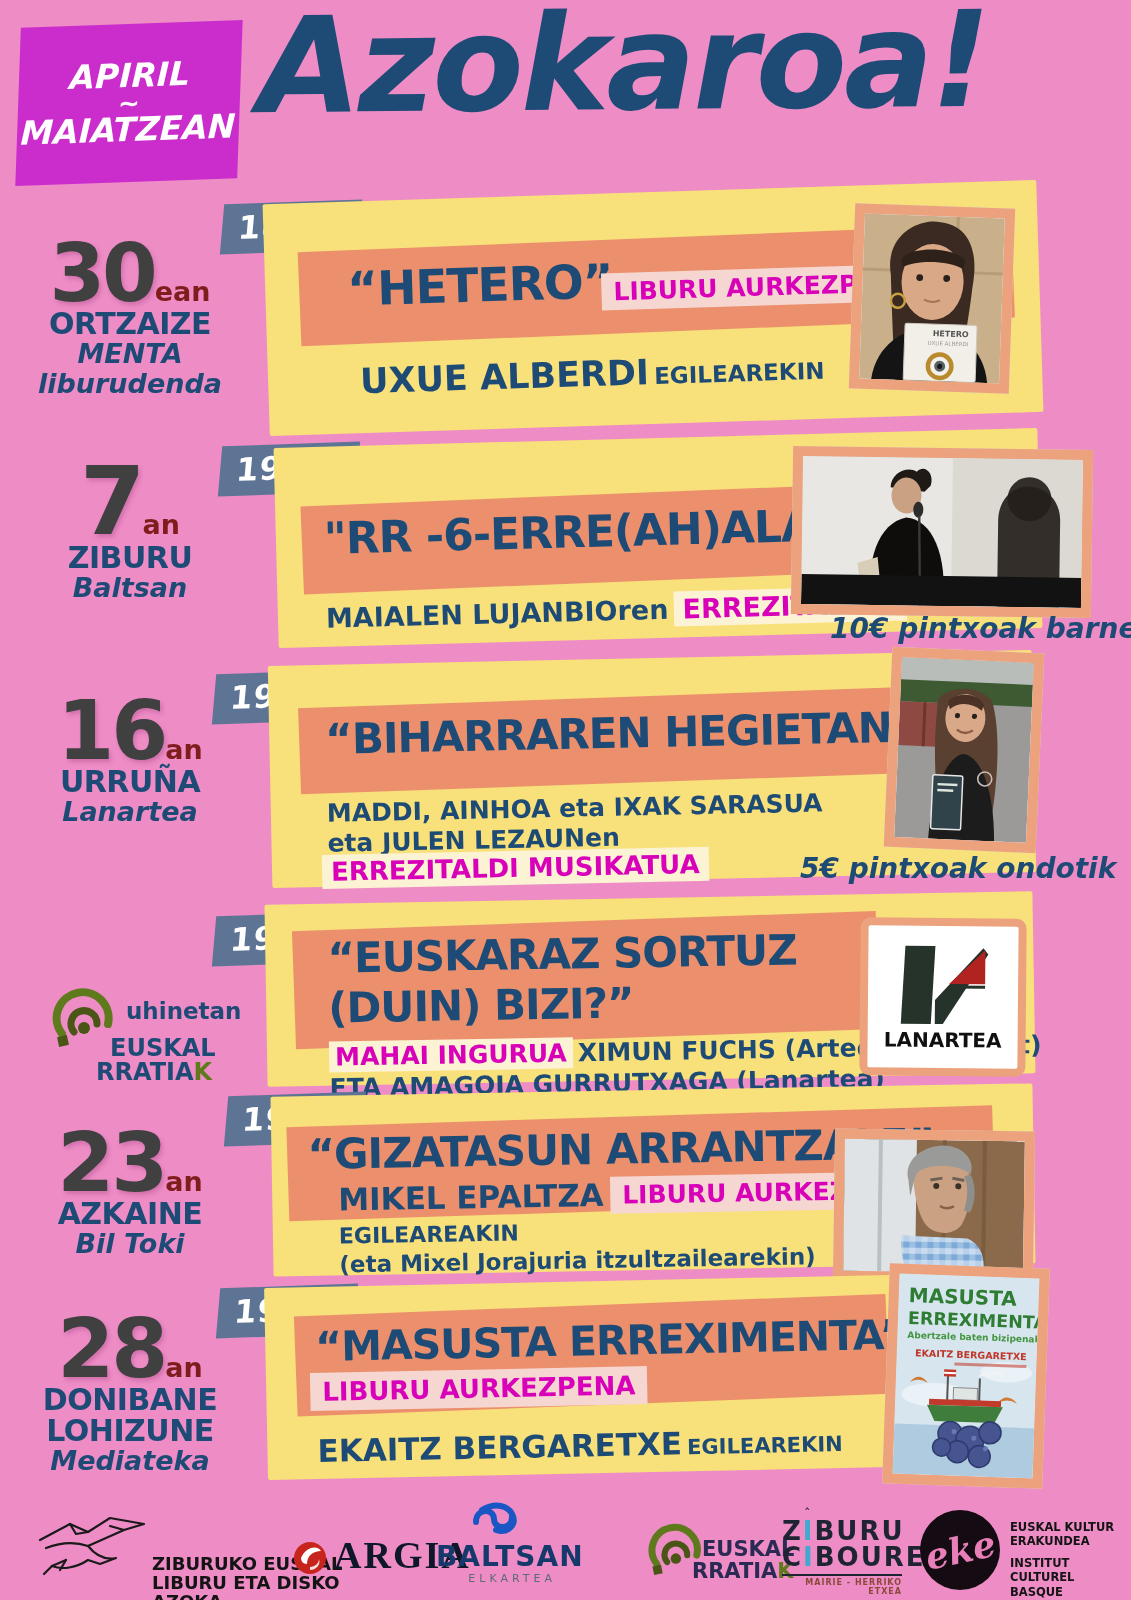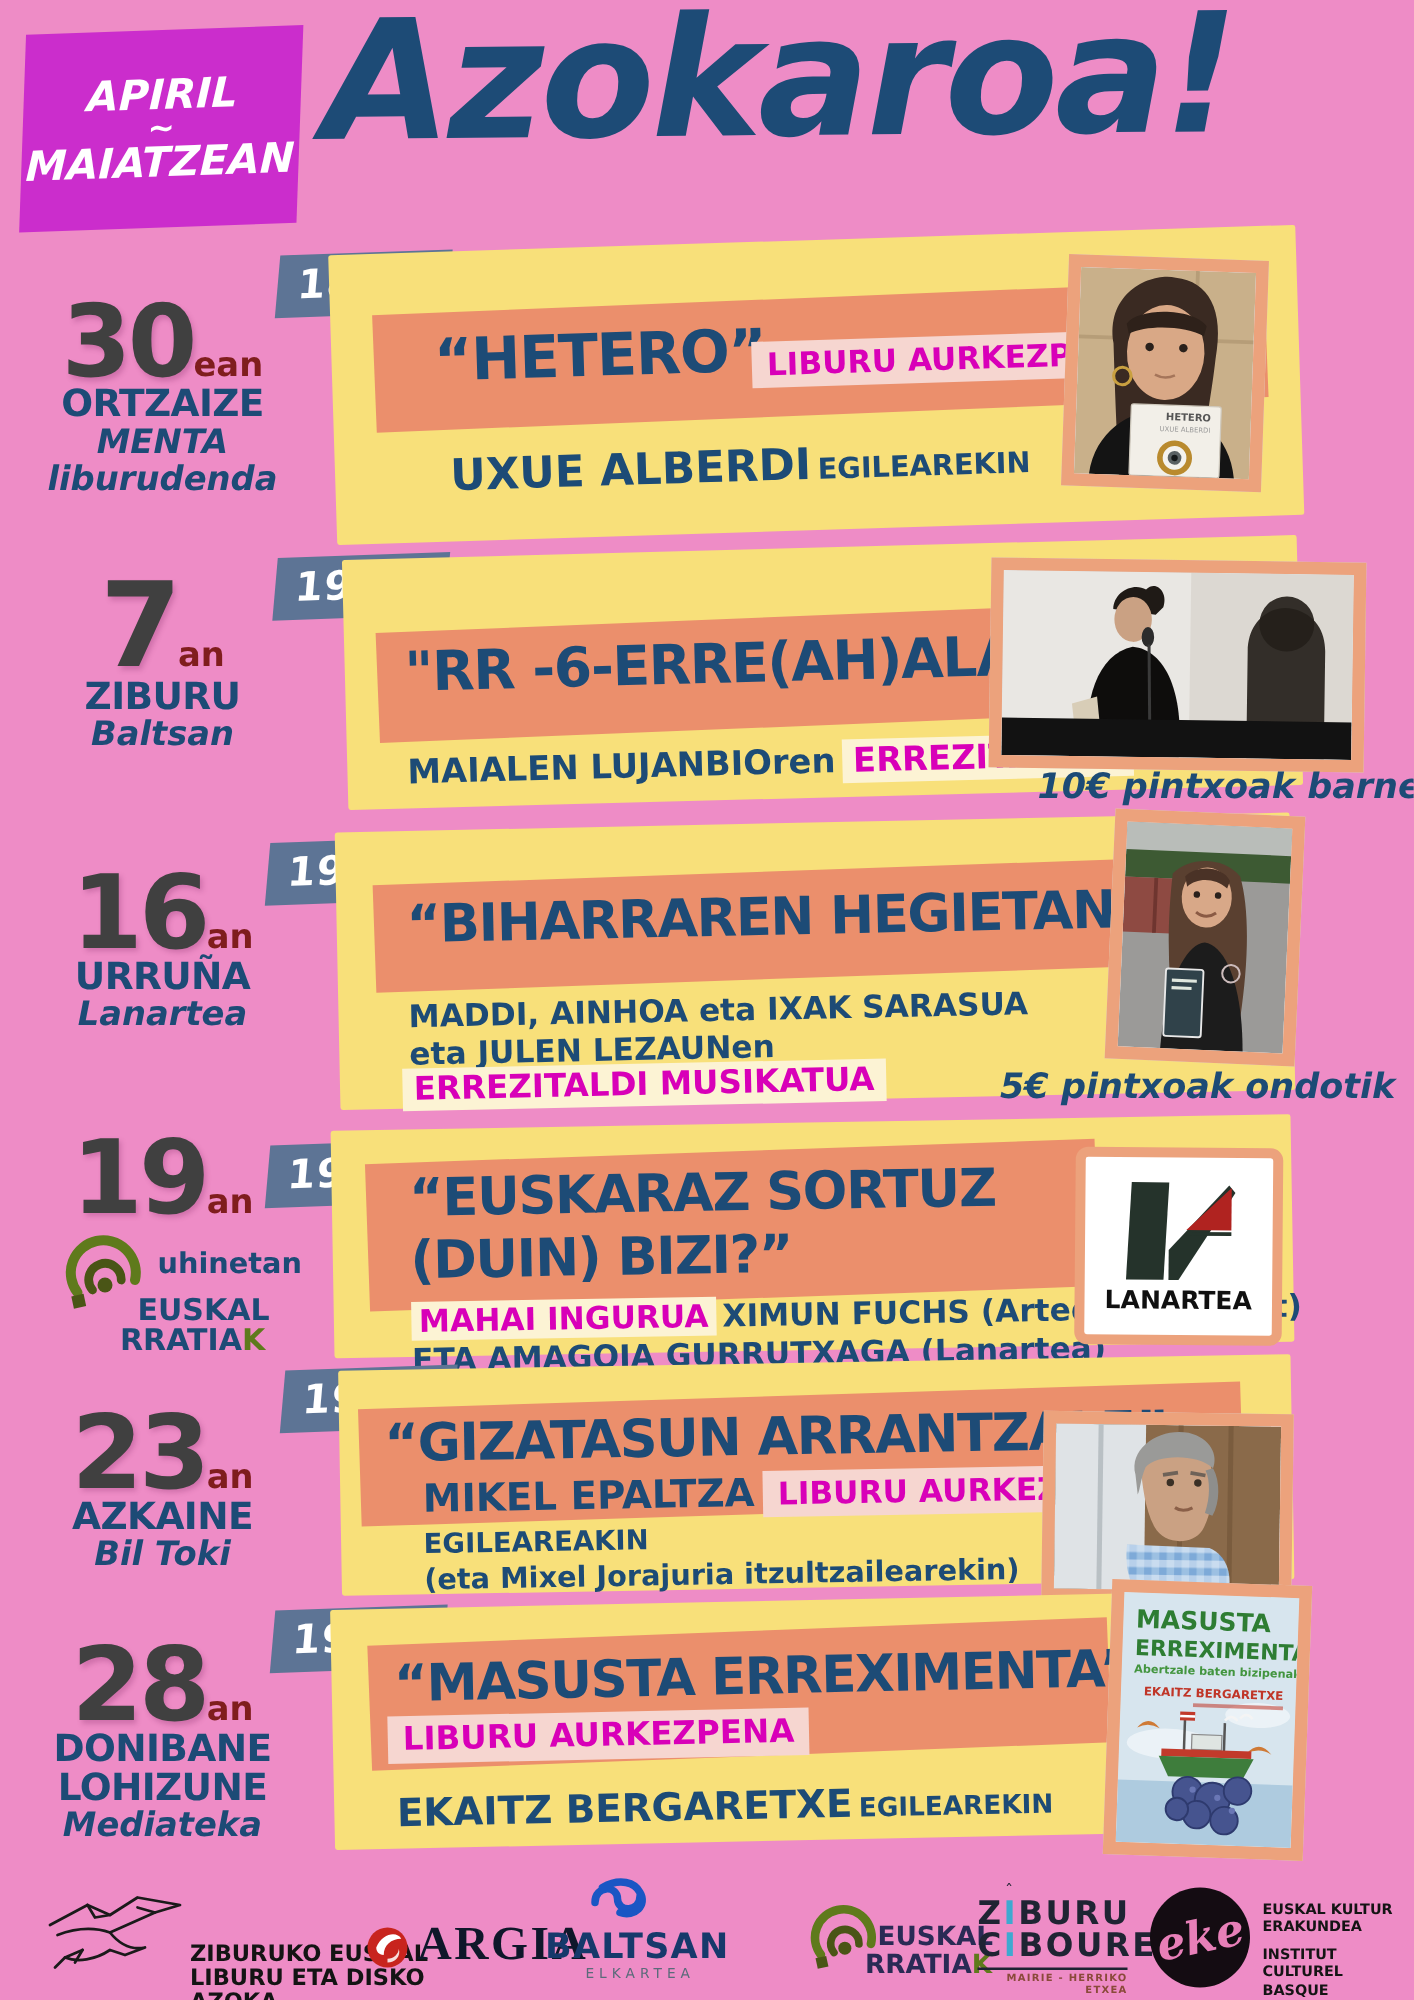--- a/index.html
+++ b/index.html
@@ -166,23 +166,20 @@
       <path d="M58,70 Q66,76 74,70" stroke="#8a5a44" stroke-width="2.4" fill="none"></path>
       <path d="M34,180 C36,130 50,96 66,94 C84,96 98,130 100,180 Z" fill="#1c1c1c"></path>
       <circle cx="88" cy="118" r="7" fill="none" stroke="#cbb" stroke-width="1.6"></circle>
       <rect x="36" y="116" width="30" height="54" rx="2" fill="#30424a" stroke="#e8e8e8" stroke-width="1.5"></rect>
       <rect x="41" y="124" width="20" height="2.5" fill="#dfe6dd"></rect>
         <rect x="41" y="130" width="16" height="2.5" fill="#dfe6dd"></rect>
     </svg>
   </div>
   <div class="price" style="left:800px;top:852px;">5€ pintxoak ondotik</div>
 
-  <div class="dateblock" style="top:908px;">
-    <span class="dnum" style="font-size:82px;">19</span><span class="dsuf">an</span>
-  </div>
   <div class="abs navy" style="left:126px;top:998px;font-size:23px;">uhinetan</div>
   <div class="abs" style="left:52px;top:986px;">
     <svg width="62" height="62" viewBox="0 0 62 62">
       <path d="M10,48 A26,26 0 1 1 56,38" stroke="#5f7a1c" stroke-width="8" fill="none" stroke-linecap="round"></path>
       <path d="M22,46 A13,13 0 1 1 45,38" stroke="#4a5516" stroke-width="7" fill="none" stroke-linecap="round"></path>
       <circle cx="32" cy="42" r="6" fill="#4a5516"></circle>
       <rect x="6" y="50" width="10" height="10" fill="#4a5516" transform="rotate(-12 11 55)"></rect>
     </svg>
   </div>
   <div class="abs" style="left:110px;top:1036px;line-height:1.0;">

